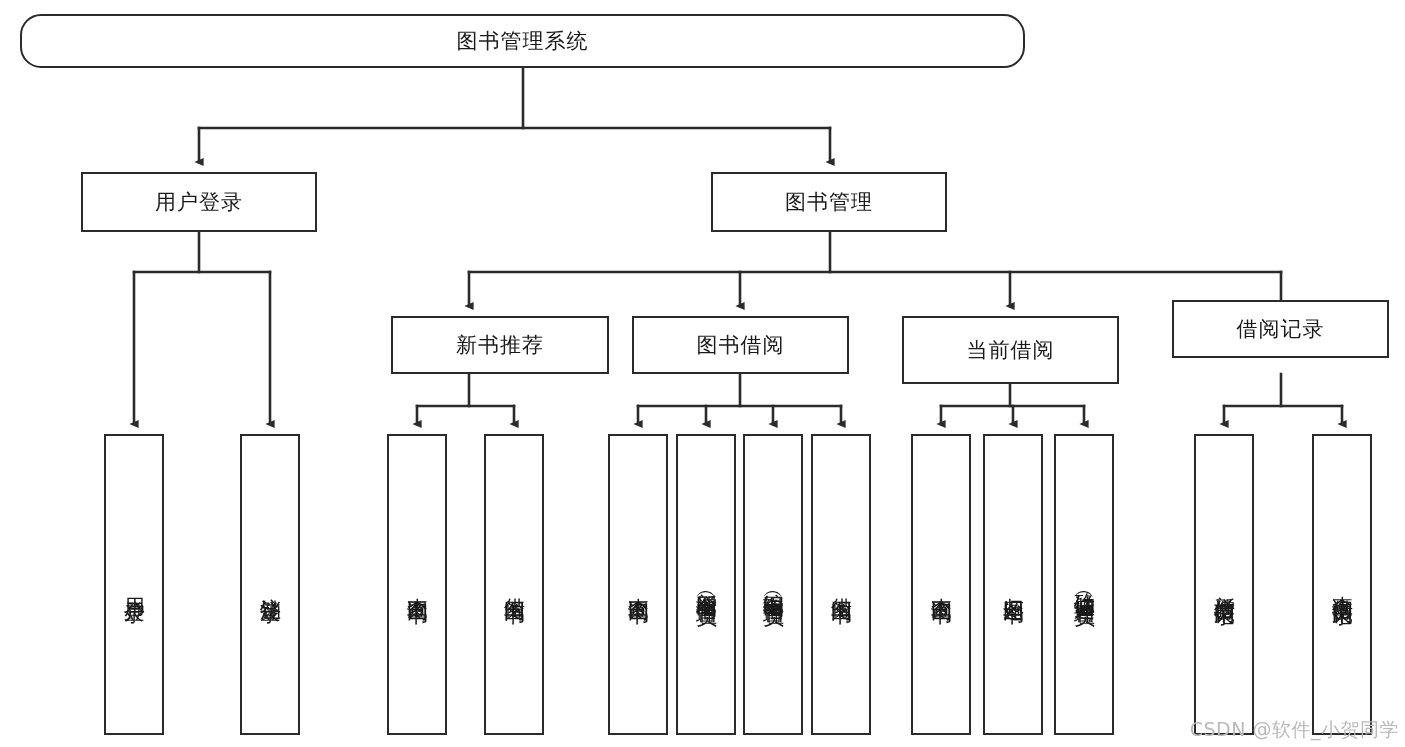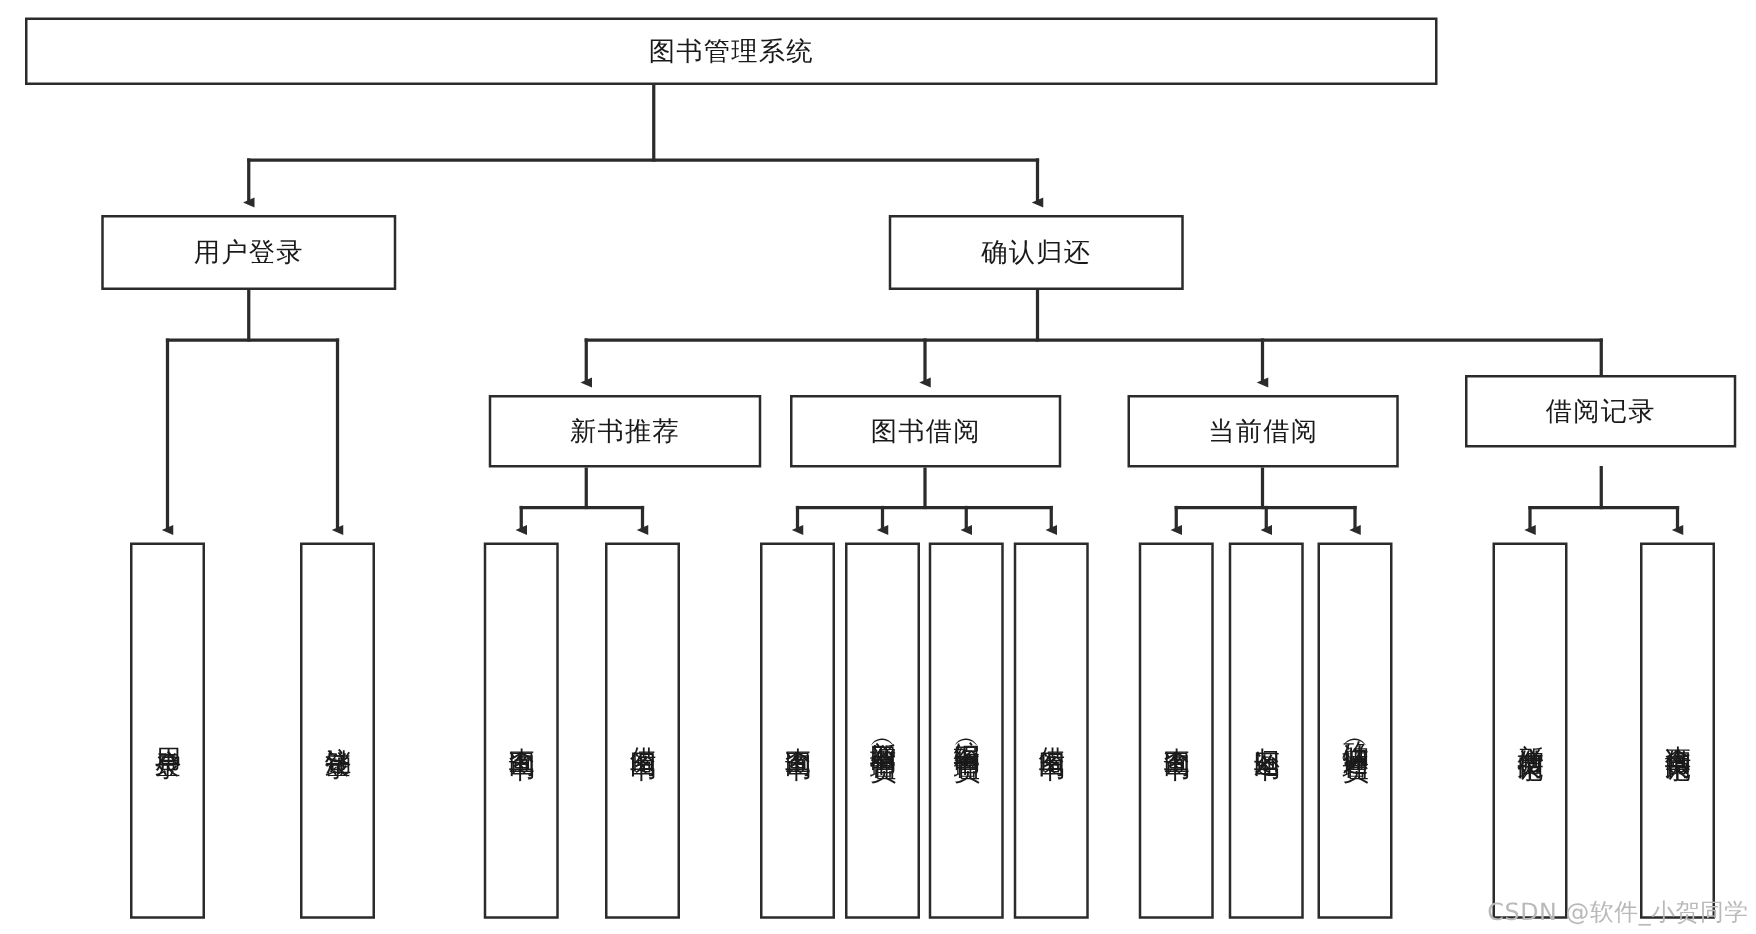--- a/index.html
+++ b/index.html
@@ -110,38 +110,38 @@
       <path d="M1013,406 L1013,424" marker-end="url(#arrowhead)"></path>
       <path d="M1084,406 L1084,424" marker-end="url(#arrowhead)"></path>
 
       <path d="M1281,374 L1281,406"></path>
       <path d="M1224,406 L1342,406"></path>
       <path d="M1224,406 L1224,424" marker-end="url(#arrowhead)"></path>
       <path d="M1342,406 L1342,424" marker-end="url(#arrowhead)"></path>
     </g>
   </svg>
 
-  <div class="node horiz" style="left: 20px; top: 14px; width: 1130px; height: 54px;">
+  <div class="node horiz" style="left: 20px; top: 14px; width: 1005px; height: 54px; border-radius: 21px;">
     <span class="label">图书管理系统</span>
   </div>
 
   <div class="node horiz" style="left: 81px; top: 172px; width: 236px; height: 60px;">
     <span class="label">用户登录</span>
   </div>
   <div class="node horiz" style="left: 711px; top: 172px; width: 236px; height: 60px;">
-    <span class="label">确认归还</span>
+    <span class="label">图书管理</span>
   </div>
 
   <div class="node horiz" style="left: 360px; top: 316px; width: 218px; height: 58px; margin-left: 31px;">
     <span class="label">新书推荐</span>
   </div>
   <div class="node horiz" style="left: 632px; top: 316px; width: 217px; height: 58px;">
     <span class="label">图书借阅</span>
   </div>
-  <div class="node horiz" style="left: 902px; top: 316px; width: 217px; height: 58px;">
+  <div class="node horiz" style="left: 902px; top: 316px; width: 217px; height: 68px;">
     <span class="label">当前借阅</span>
   </div>
   <div class="node horiz" style="left: 1172px; top: 300px; width: 217px; height: 58px;">
     <span class="label">借阅记录</span>
   </div>
 
   <div class="node vert" style="left: 104px; top: 434px; width: 60px; height: 301px;">
     <span class="label">用户登录</span>
   </div>
   <div class="node vert" style="left: 240px; top: 434px; width: 60px; height: 301px;">

